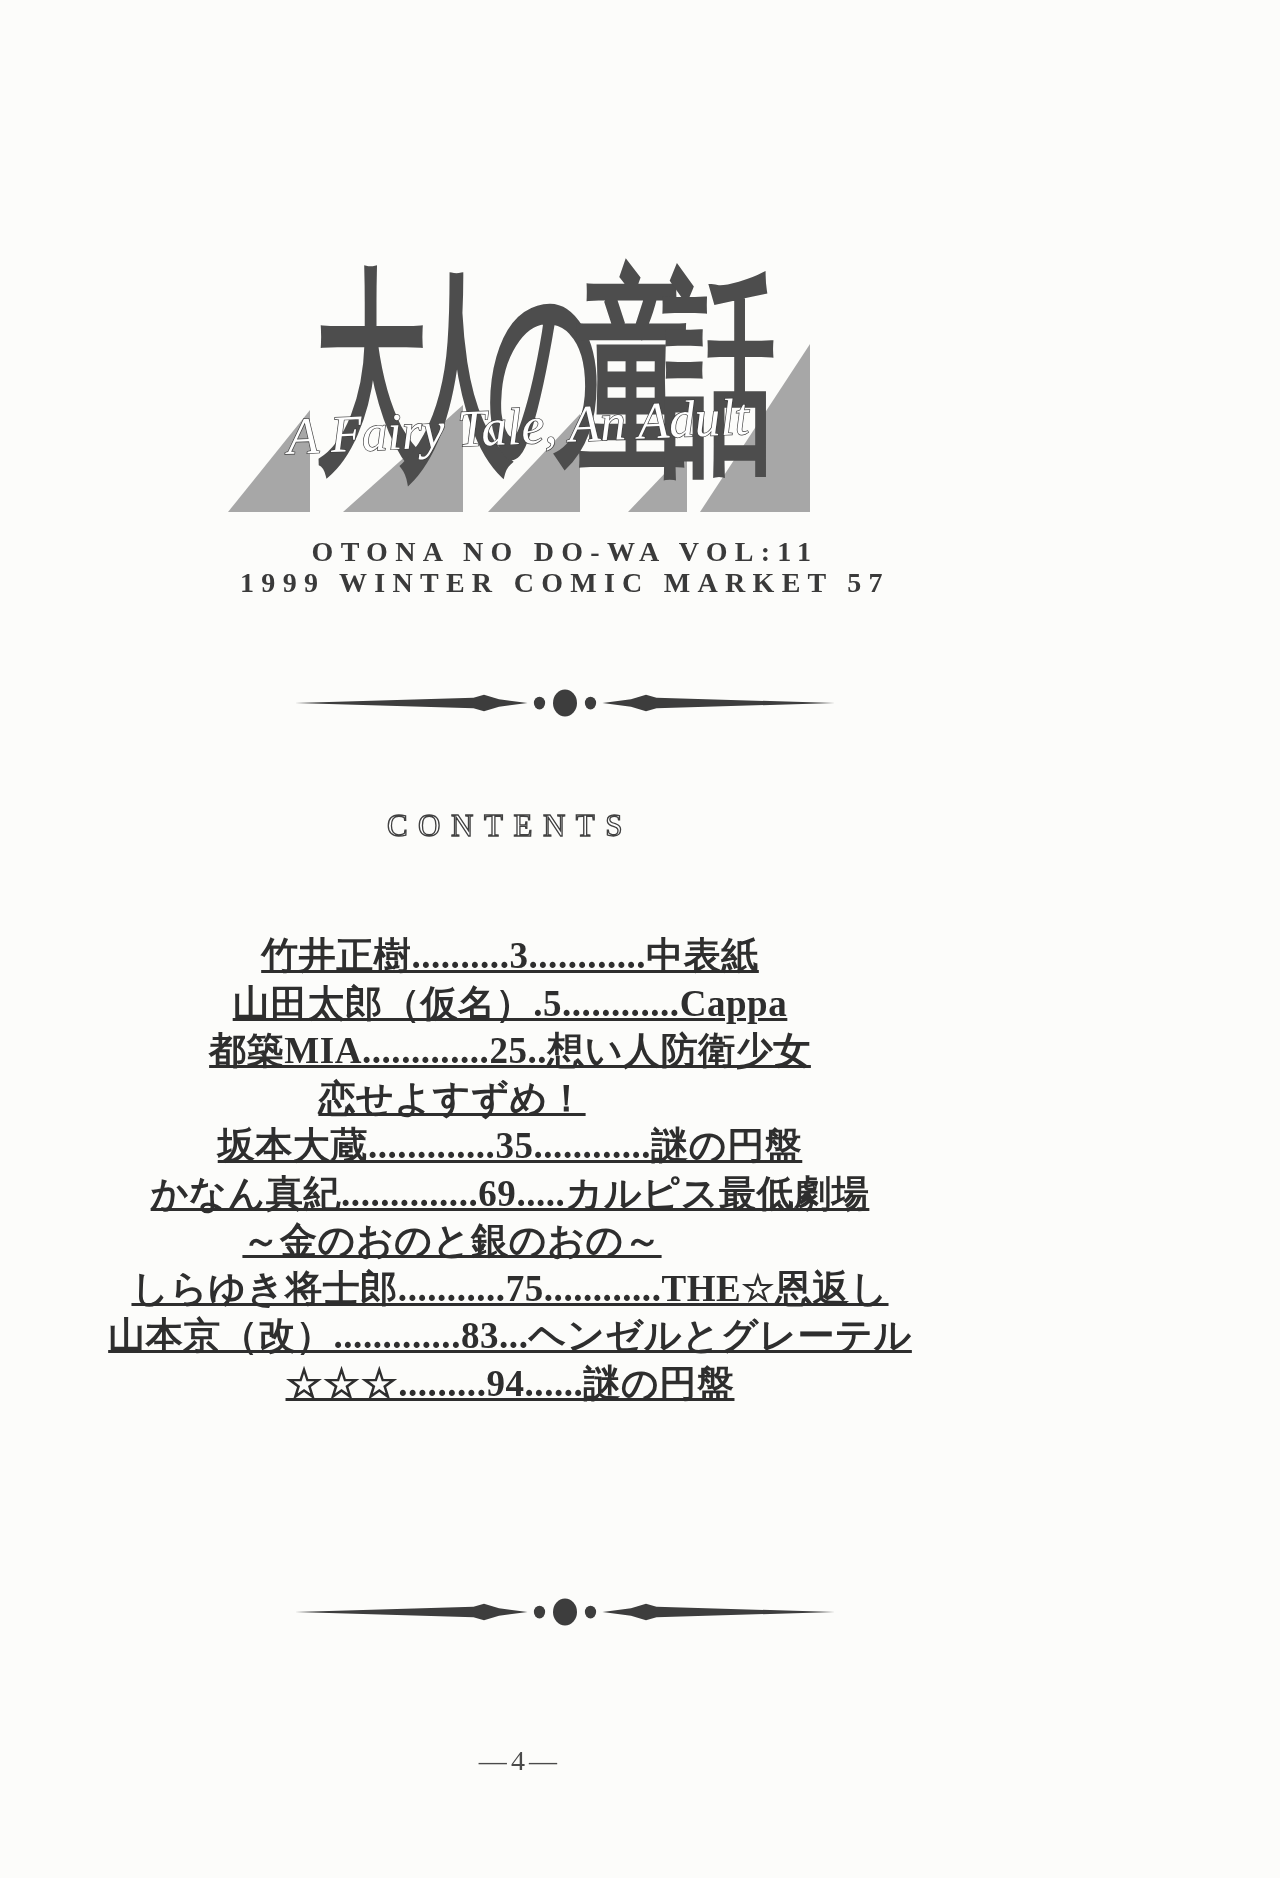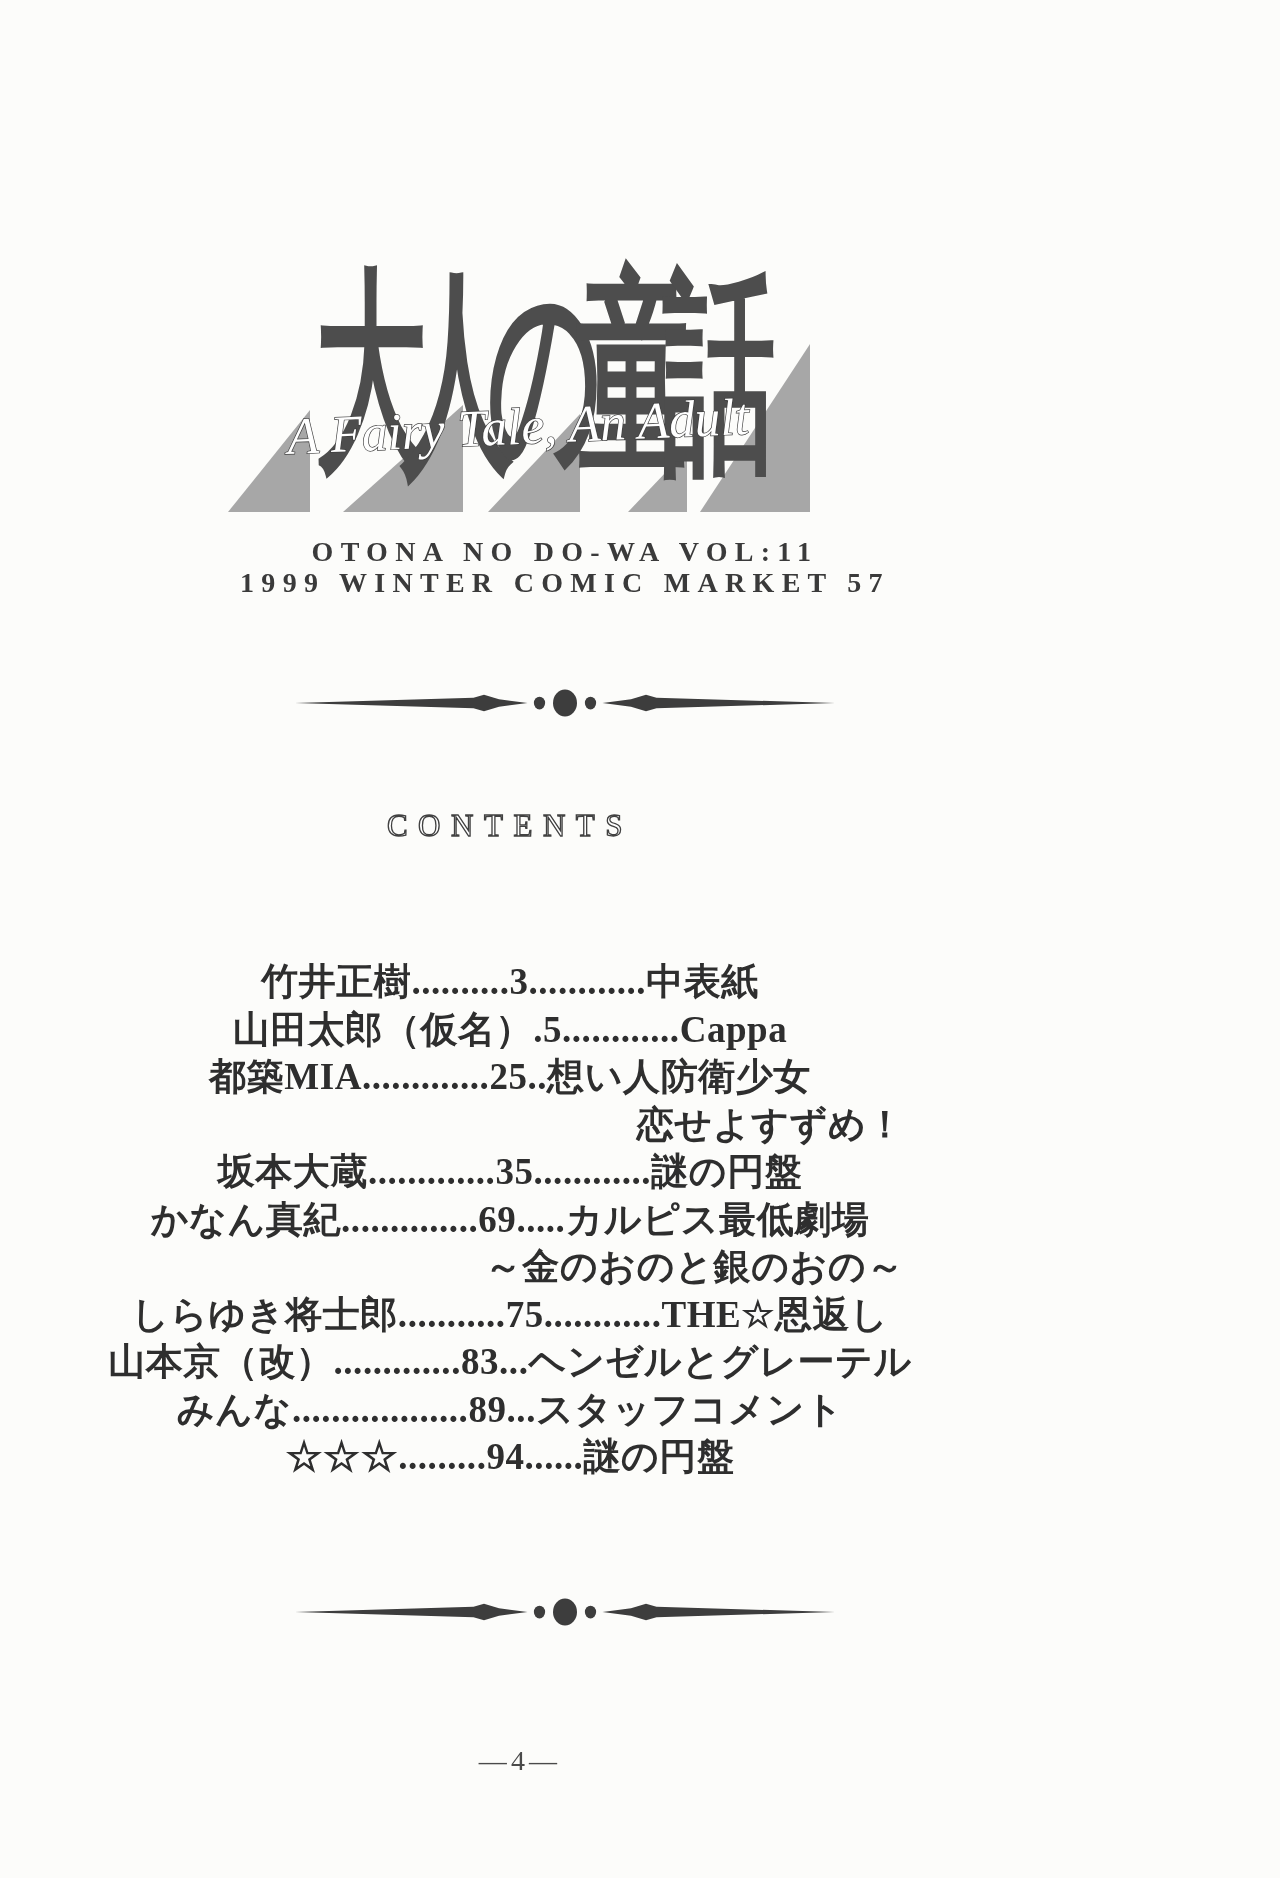--- a/index.html
+++ b/index.html
@@ -42,29 +42,30 @@
     position:absolute;left:0;top:808px;width:1020px;
     text-align:center;
     font-size:31px;
     letter-spacing:0.34em;
     color:#ffffff;
     -webkit-text-stroke:1.3px #414141;
     text-shadow:0 0 0.5px #414141;
     font-family:"Liberation Serif","DejaVu Serif",serif;
   }
   .toc{
-    position:absolute;left:0;top:958px;width:1020px;
+    position:absolute;left:0;top:932px;width:1020px;
     color:var(--ink);
     font-weight:bold;
     font-size:37px;
     line-height:47.5px;
     letter-spacing:0.015em;
+    text-decoration:underline;
   }
   .toc-row{text-align:center;white-space:nowrap;}
-  .toc-row.right{text-align:right;padding-right:116px;}
+  .toc-row.right{padding-right:116px;}
   .page-number{
     position:absolute;left:0;top:1745px;width:1040px;
     text-align:center;
     color:#4a4a4a;
     font-size:28px;
     letter-spacing:0.15em;
   }
   .logo-kanji{
     font-family:"Liberation Serif","DejaVu Serif",serif;
     font-weight:bold;
@@ -112,21 +113,20 @@
   <div class="toc">
     <div class="toc-row">竹井正樹..........3............中表紙</div>
     <div class="toc-row">山田太郎（仮名）.5............Cappa</div>
     <div class="toc-row">都築MIA.............25..想い人防衛少女</div>
     <div class="toc-row right">恋せよすずめ！</div>
     <div class="toc-row">坂本大蔵.............35............謎の円盤</div>
     <div class="toc-row">かなん真紀..............69.....カルピス最低劇場</div>
     <div class="toc-row right">～金のおのと銀のおの～</div>
     <div class="toc-row">しらゆき将士郎...........75............THE☆恩返し</div>
     <div class="toc-row">山本京（改）.............83...ヘンゼルとグレーテル</div>
-    <div class="toc-row">みんな..................89...スタッフコメント</div>
     <div class="toc-row">☆☆☆.........94......謎の円盤</div>
   </div>
 
   <div class="divider divider-bottom">
     <svg width="540" height="30" viewBox="0 0 720 40" fill="var(--divider)">
       <polygon points="0,20 238,13 252,9 272,15 310,20 272,25 252,31 238,27"></polygon>
       <ellipse cx="326" cy="20" rx="7.5" ry="8.5"></ellipse>
       <ellipse cx="360" cy="20" rx="16" ry="18"></ellipse>
       <ellipse cx="394" cy="20" rx="7.5" ry="8.5"></ellipse>
       <polygon points="720,20 482,13 468,9 448,15 410,20 448,25 468,31 482,27"></polygon>

